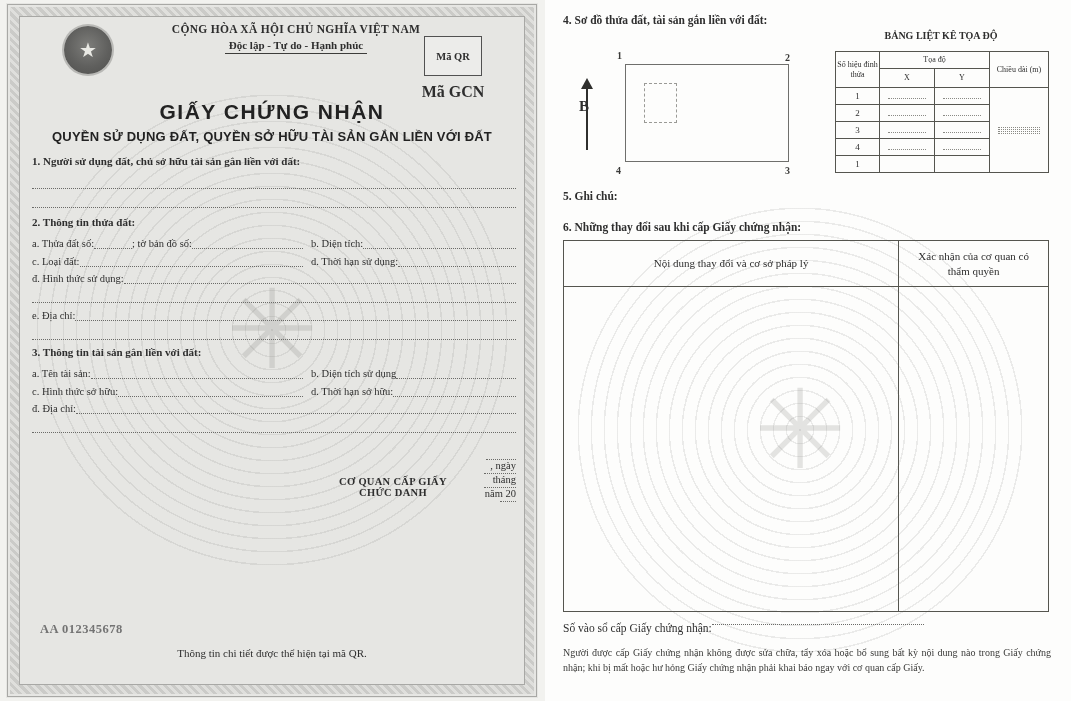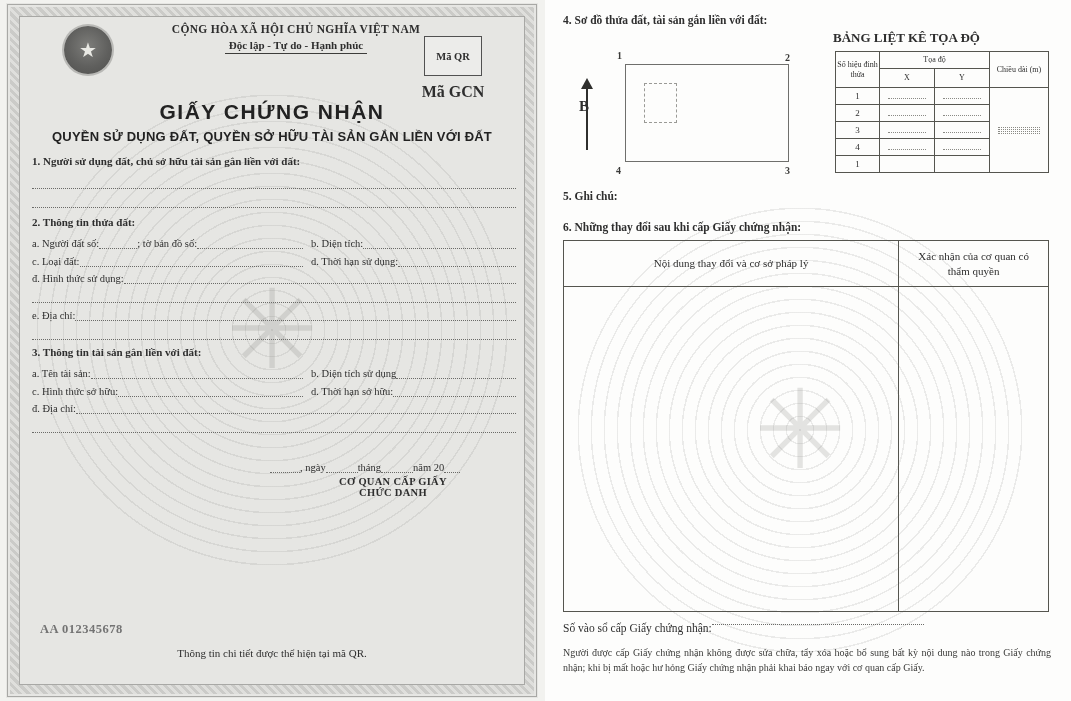--- a/index.html
+++ b/index.html
@@ -78,21 +78,21 @@
   .frow   { display:flex; align-items:flex-end; height:18px; }
   .frow-s { display:flex; align-items:flex-end; height:17px; }
   .lbl    { white-space:nowrap; }
   .dots   { flex:1 1 auto; border-bottom:1px dotted #6b6b68; height:3px; min-width:8px; }
   .dots-fixed { flex:0 0 auto; border-bottom:1px dotted #6b6b68; height:3px; }
   .fill-line { height:19px; border-bottom:1px dotted #6b6b68; }
   .col-l { flex:0 0 56%; display:flex; align-items:flex-end; }
   .col-r { flex:1 1 auto; display:flex; align-items:flex-end; padding-left:8px; }
 
   .date-row { display:flex; align-items:flex-end; height:16px;
-              margin-top:24px; padding-left:238px; font-size:10.5px; }
+              margin-top:24px; padding-left:238px; font-size:10.5px;flex-direction:column; }
   .authority { text-align:center; padding-left:238px; font-weight:bold;
                font-size:10.5px; margin-top:3px; letter-spacing:0.3px; }
   .authority-role { text-align:center; padding-left:238px; font-weight:bold;
                font-size:10.5px; margin-top:0; letter-spacing:0.3px; }
 
   .serial { position:absolute; left:34px; top:619px; font-weight:bold;
             font-size:12.5px; letter-spacing:0.5px; color:#737373; }
   .page-footer { position:absolute; left:0; right:0; top:644px;
                  text-align:center; font-size:11px; }
 
@@ -112,21 +112,21 @@
                  border:1.5px solid #6f6f6c; }
   .parcel-dashed { position:absolute; left:18px; top:18px; width:33px; height:40px;
                    border:1px dashed #9a9a96; }
   .corner { position:absolute; font-size:10px; font-weight:bold; color:#3a3a38; }
   .corner-1 { left:72px;  top:50px; }
   .corner-2 { left:240px; top:52px; }
   .corner-3 { left:240px; top:165px; }
   .corner-4 { left:71px;  top:165px; }
 
   .coord-title { position:absolute; left:288px; top:30px; width:216px;
-                 font-weight:bold; font-size:13px; }
+                 text-align:center; font-weight:bold; font-size:10px; }
   .coord-table { position:absolute; left:290px; top:51px; border-collapse:collapse;
                  font-size:8px; table-layout:fixed; }
   .coord-table th, .coord-table td {
     border:1px solid #55554f; text-align:center; vertical-align:middle; padding:0;
   }
   .coord-table th { font-weight:normal; line-height:1.15; }
   .col-vertex { width:44px; } .col-x { width:55px; } .col-y { width:55px; } .col-len { width:59px; }
   .coord-row { height:17px; font-size:9px; }
   .mini-dots { display:inline-block; width:70%; border-bottom:1px dotted #8a8a85; height:2px; }
   .len-cell-inner { display:flex; flex-direction:column; justify-content:space-around;
@@ -179,21 +179,21 @@
   <div class="content">
 
     <div class="sec-h">1. Người sử dụng đất, chủ sở hữu tài sản gắn liền với đất:</div>
     <div class="fill-line"></div>
     <div class="fill-line"></div>
 
     <div class="sec-h" style="margin-top:8px;">2. Thông tin thửa đất:</div>
 
     <div class="frow">
       <div class="col-l">
-        <span class="lbl">a. Người đất số:</span>
+        <span class="lbl">a. Thửa đất số:</span>
         <span class="dots-fixed" style="width:38px"></span>
         <span class="lbl">; tờ bản đồ số:</span>
         <span class="dots"></span>
       </div>
       <div class="col-r">
         <span class="lbl">b. Diện tích:</span>
         <span class="dots"></span>
       </div>
     </div>
 

